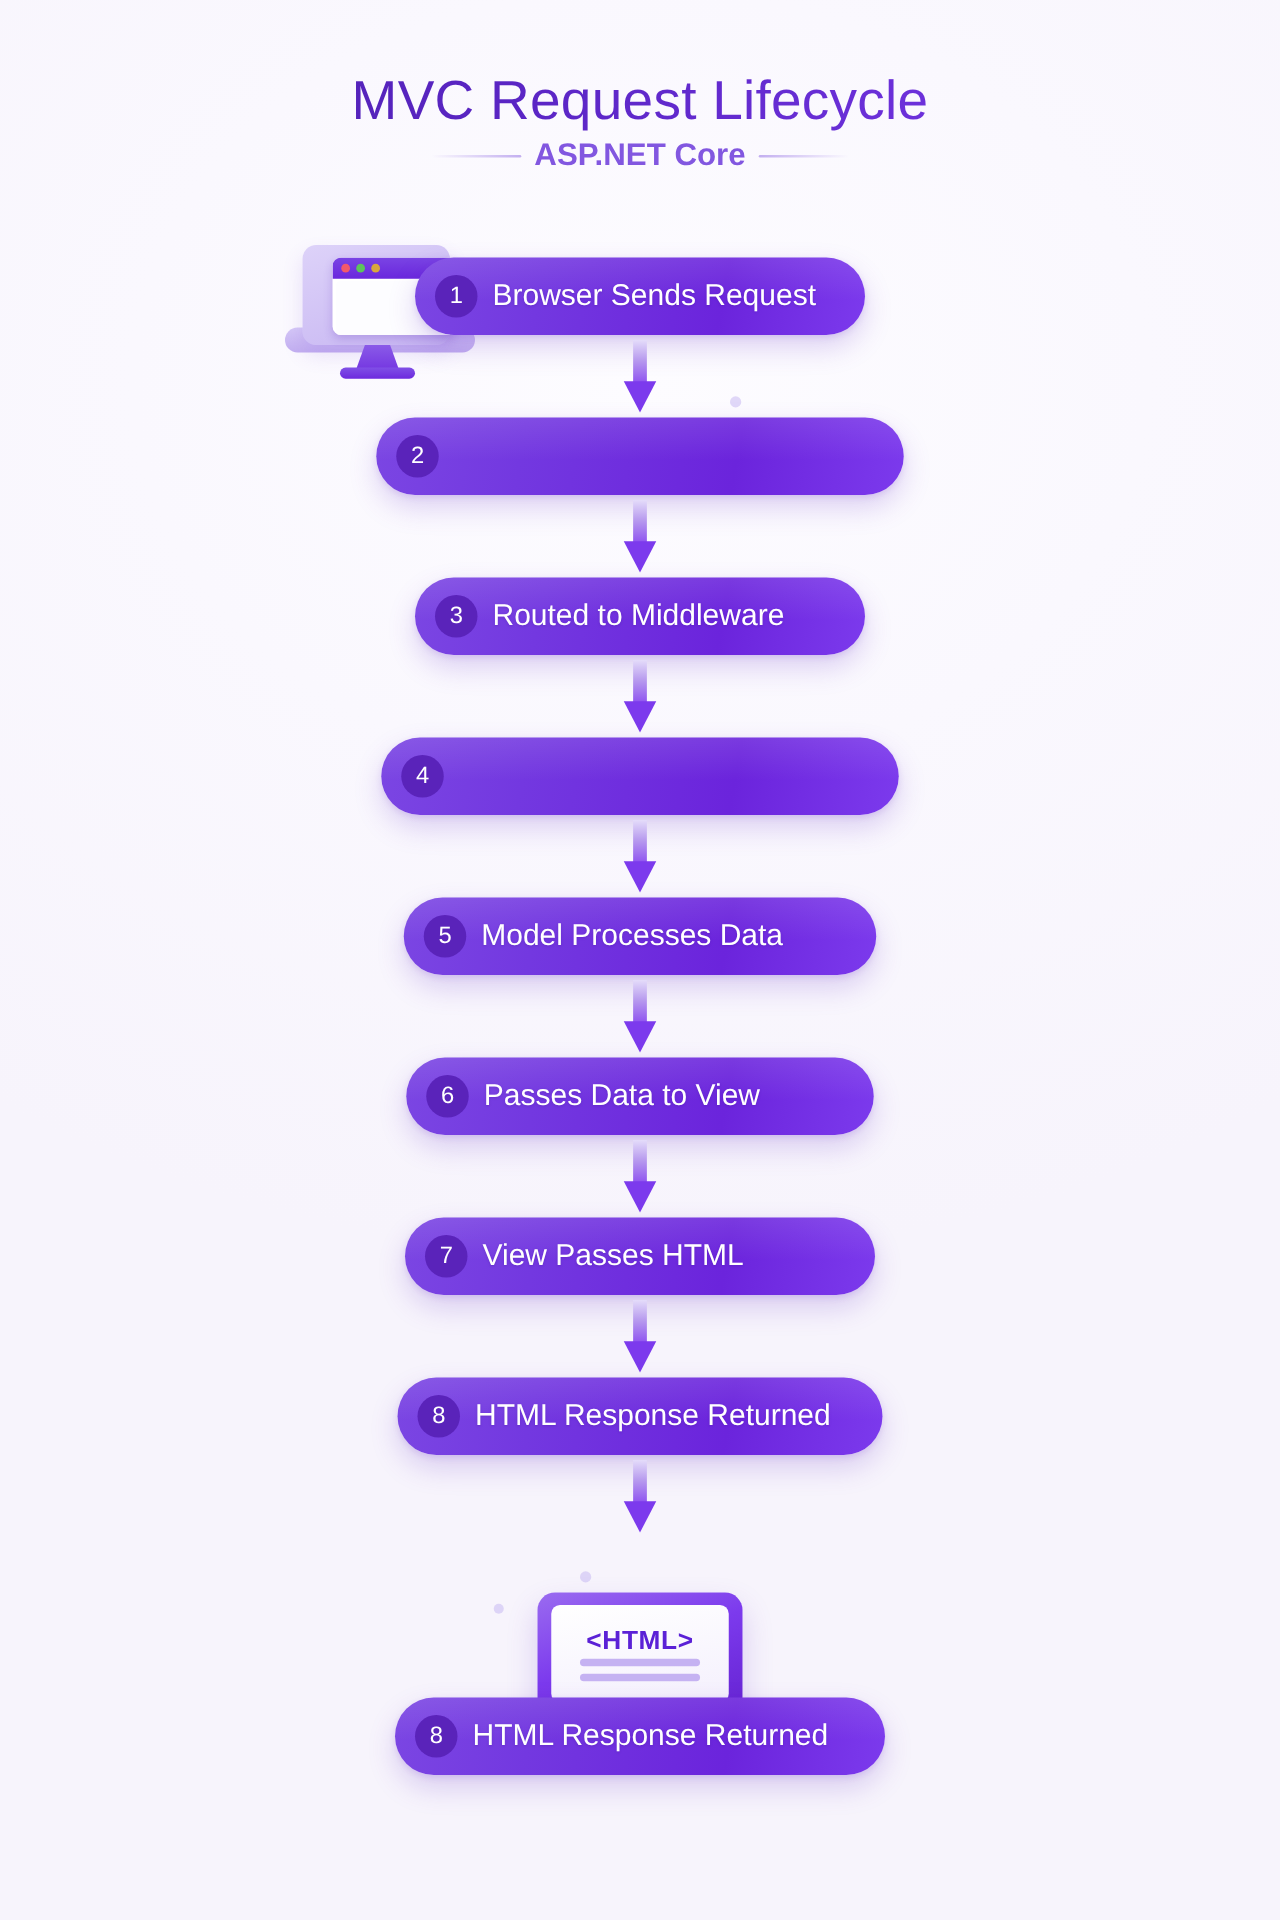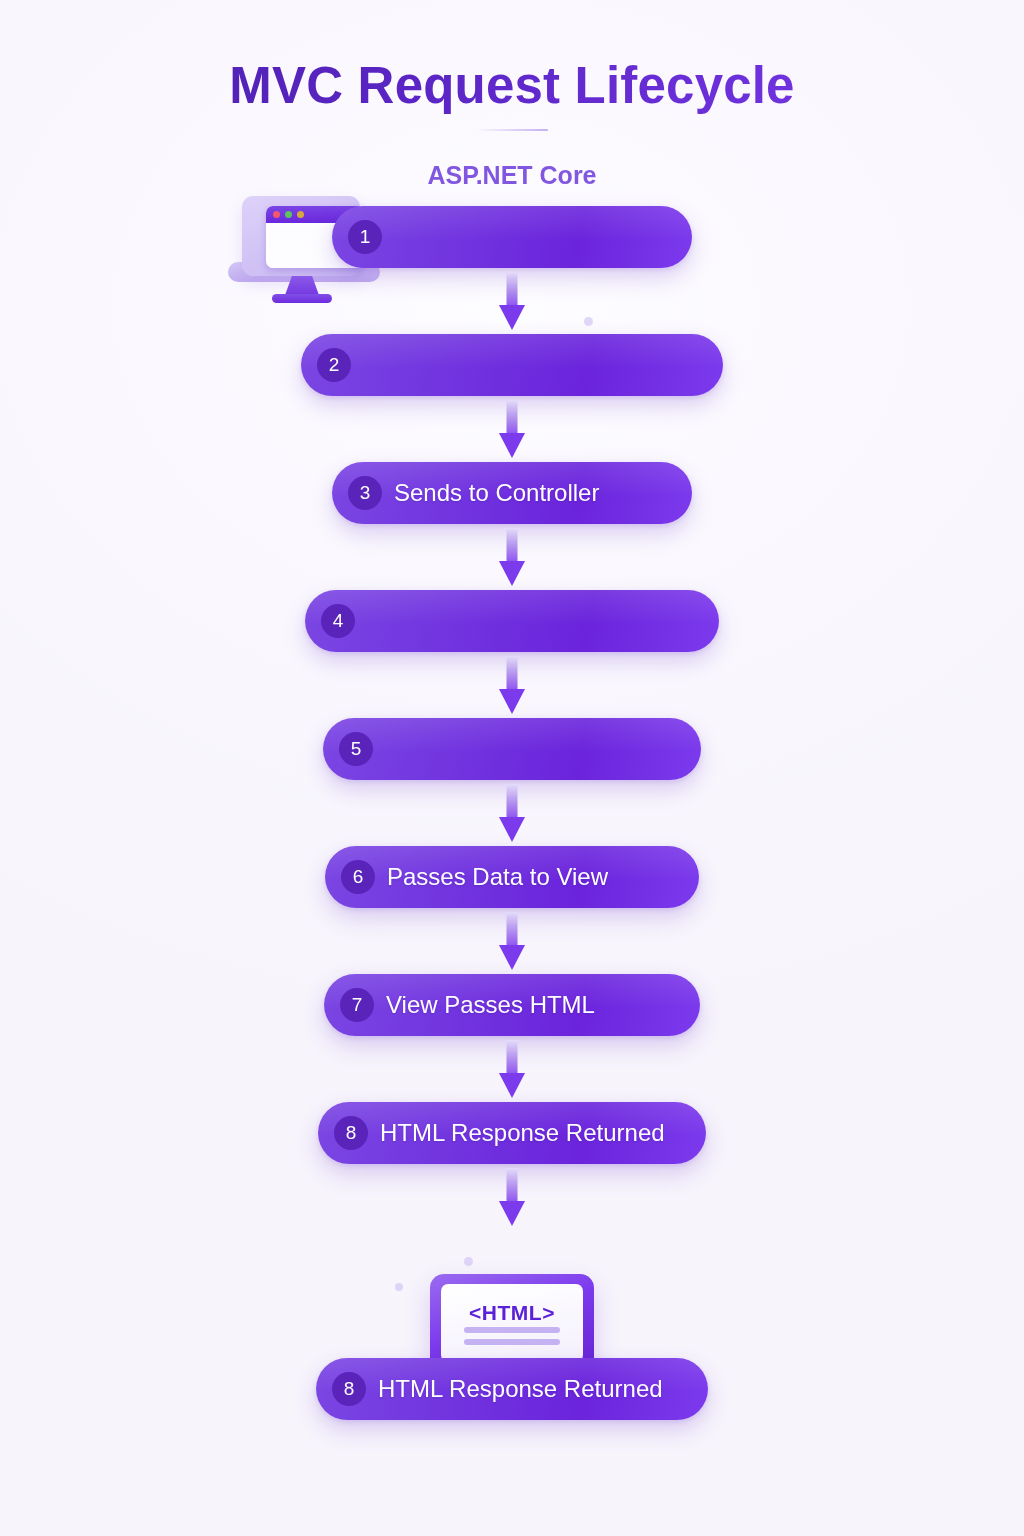--- a/index.html
+++ b/index.html
@@ -26,37 +26,36 @@
 
   
   .header {
     position: absolute;
     top: 56px;
     left: 0;
     width: 1024px;
     text-align: center;
   }
   .title {
-    font-size: 51px;
-    font-weight: bold;
+    font-size: 44px;
+    font-weight: normal;
     letter-spacing: .2px;
     margin: 0;
     background: linear-gradient(95deg, #4a1fa8 0%, #5a25c4 40%, #7c3aed 100%);
     -webkit-background-clip: text;
     background-clip: text;
     color: transparent;
     -webkit-text-fill-color: transparent;
   }
   .subtitle-row {
-    margin-top: 14px;
+    margin-top: 4px;
     display: flex;
     align-items: center;
     justify-content: center;
-    gap: 30px;
-    flex-direction: column;
+    gap: 10px;
   }
   .sub-rule {
     width: 72px;
     height: 2px;
     border-radius: 2px;
   }
   .sub-rule.left {
     background: linear-gradient(90deg, rgba(196,181,240,0) 0%, rgba(176,150,235,.75) 100%);
   }
   .sub-rule.right {
@@ -354,20 +353,21 @@
     </span>
   </div>
   <div class="hm-neck"></div>
   <div class="hm-foot"></div>
 </div>
 
 <div class="flow" id="flow">
     <div class="step-row">
       <div class="pill" style="width: 360px;">
         <span class="badge">1</span>
+        <span class="pill-label">Browser Sends Request</span>
       </div>
     </div>
     <div class="arrow-row">
       <span class="arrow">
         <span class="shaft"></span>
         <span class="head"></span>
       </span>
     </div>
     <div class="step-row">
       <div class="pill" style="width: 422px;">
@@ -376,21 +376,21 @@
     </div>
     <div class="arrow-row">
       <span class="arrow">
         <span class="shaft"></span>
         <span class="head"></span>
       </span>
     </div>
     <div class="step-row">
       <div class="pill" style="width: 360px;">
         <span class="badge">3</span>
-        <span class="pill-label">Sends to Controller</span>
+        <span class="pill-label">Routed to Middleware</span>
       </div>
     </div>
     <div class="arrow-row">
       <span class="arrow">
         <span class="shaft"></span>
         <span class="head"></span>
       </span>
     </div>
     <div class="step-row">
       <div class="pill" style="width: 414px;">
@@ -399,20 +399,21 @@
     </div>
     <div class="arrow-row">
       <span class="arrow">
         <span class="shaft"></span>
         <span class="head"></span>
       </span>
     </div>
     <div class="step-row">
       <div class="pill" style="width: 378px;">
         <span class="badge">5</span>
+        <span class="pill-label">Model Processes Data</span>
       </div>
     </div>
     <div class="arrow-row">
       <span class="arrow">
         <span class="shaft"></span>
         <span class="head"></span>
       </span>
     </div>
     <div class="step-row">
       <div class="pill" style="width: 374px;">

